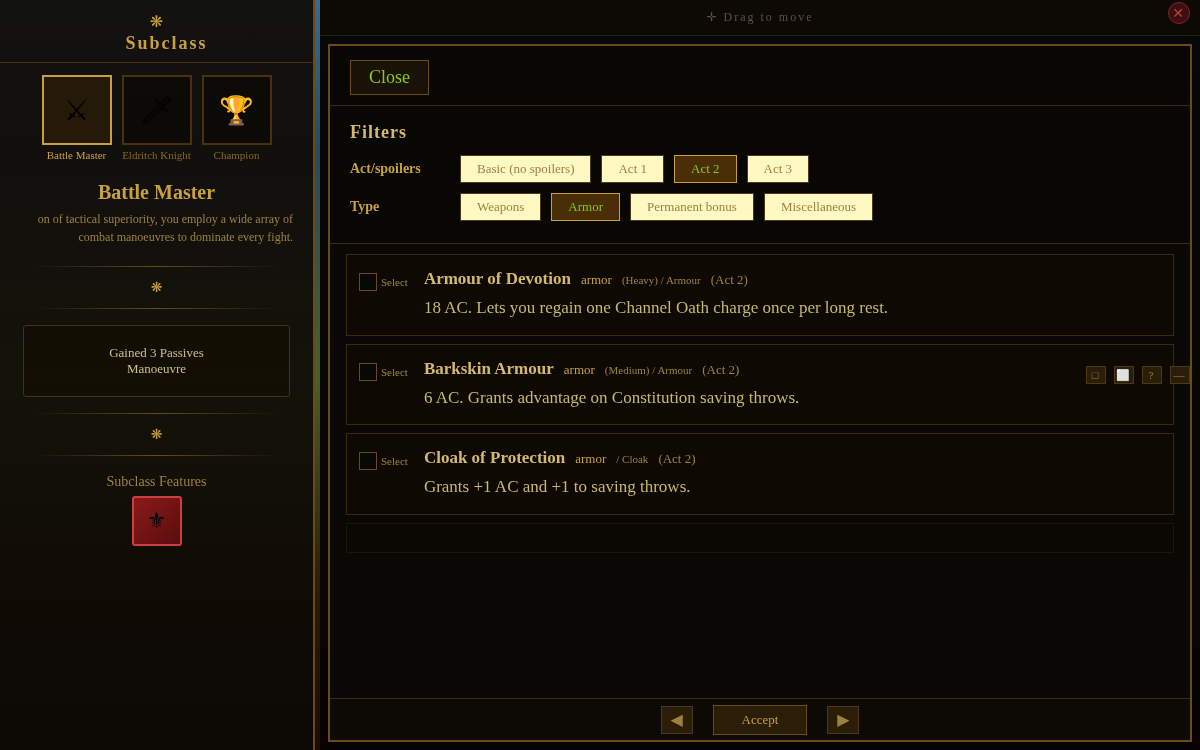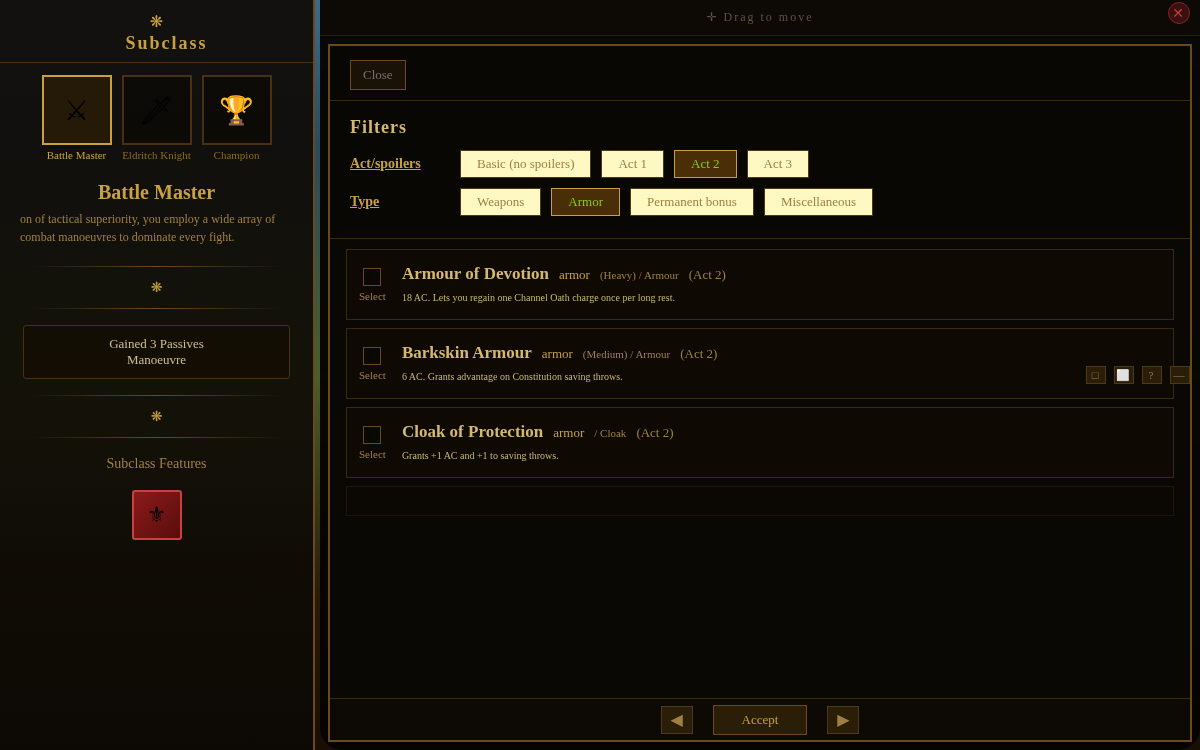--- a/index.html
+++ b/index.html
@@ -106,21 +106,21 @@
       color: #c8a040;
       font-size: 20px;
       font-weight: bold;
       text-align: center;
       margin: 8px 0 6px;
     }
 
     .subclass-desc {
       color: #a08040;
       font-size: 12px;
-      text-align: left;
+      text-align: right;
       padding: 0 20px;
       line-height: 1.5;
       margin-bottom: 12px;
     }
 
     .divider {
       width: 80%;
       height: 1px;
       background: linear-gradient(90deg, transparent, #6b4a1a, transparent);
       margin: 8px auto;
@@ -131,40 +131,40 @@
       color: #c8a040;
       font-size: 14px;
       margin: 4px 0;
     }
 
     .passives-box {
       width: 85%;
       background: rgba(20,14,4,0.8);
       border: 1px solid #4a3010;
       border-radius: 3px;
-      padding: 10px 14px;
+      padding: 19px 14px;
       margin: 8px 0;
       text-align: center;
     }
 
     .passives-gained {
       color: #c8c090;
       font-size: 13px;
     }
 
     .passives-type {
       color: #c8c090;
       font-size: 13px;
     }
 
     .features-label {
       color: #a08040;
       font-size: 14px;
       text-align: center;
-      margin: 10px 0 18px;
+      margin: 10px 0 6px;
     }
 
     .feature-icon {
       width: 50px;
       height: 50px;
       background: linear-gradient(135deg, #8b1a1a, #5a0d0d);
       border: 2px solid #c84040;
       border-radius: 3px;
       display: flex;
       align-items: center;
@@ -175,21 +175,20 @@
 
     
     .main-dialog {
       position: absolute;
       top: 0; left: 320px;
       right: 0; bottom: 0;
       background: rgba(5, 3, 1, 0.95);
       z-index: 20;
       display: flex;
       flex-direction: column;
-      border-radius: 22px;
     }
 
     .title-bar-controls {
       position: absolute;
       right: 10px;
       top: 50%;
       transform: translateY(-50%);
       display: flex;
       gap: 8px;
     }
@@ -247,23 +246,23 @@
     .panel-title {
       color: #d4b870;
       font-size: 24px;
       font-weight: bold;
       letter-spacing: 2px;
     }
 
     .close-btn {
       background: #1a1206;
       border: 1px solid #6b4a1a;
-      color: #737373;
-      padding: 6px 12px;
-      font-size: 13px;
+      color: #84cc16;
+      padding: 6px 18px;
+      font-size: 18px;
       cursor: pointer;
       font-family: 'Georgia', serif;
     }
 
     
     .filters-section {
       padding: 16px 20px 12px;
       background: rgba(10,8,3,0.9);
       border-bottom: 1px solid #3a2a0a;
     }
@@ -281,21 +280,20 @@
       align-items: center;
       gap: 10px;
       margin-bottom: 10px;
     }
 
     .filter-label {
       color: #c8a040;
       font-size: 14px;
       font-weight: bold;
       min-width: 100px;
-      text-decoration: underline;
     }
 
     .filter-btn {
       background: #fef9c3;
       border: 1px solid #4a3a1a;
       color: #a08040;
       padding: 5px 16px;
       font-size: 13px;
       cursor: pointer;
       font-family: 'Georgia', serif;
@@ -333,21 +331,21 @@
       align-items: flex-start;
       gap: 16px;
       padding: 14px 12px;
       border: 1px solid #3a2a0a;
       margin-bottom: 8px;
       background: rgba(15,10,4,0.8);
     }
 
     .item-checkbox-area {
       display: flex;
-      flex-direction: column;
+      flex-direction: row;
       align-items: center;
       gap: 4px;
       padding-top: 4px;
     }
 
     .item-checkbox {
       width: 18px;
       height: 18px;
       border: 1px solid #6b4a1a;
       background: #0a0804;
@@ -390,21 +388,21 @@
       font-size: 11px;
     }
 
     .item-act {
       color: #a08040;
       font-size: 13px;
     }
 
     .item-desc {
       color: #c8b870;
-      font-size: 10px;
+      font-size: 17px;
       line-height: 1.5;
     }
 
     
     .bottom-bar {
       height: 42px;
       background: #0d0a05;
       border-top: 1px solid #3a2a0a;
       display: flex;
       align-items: center;

